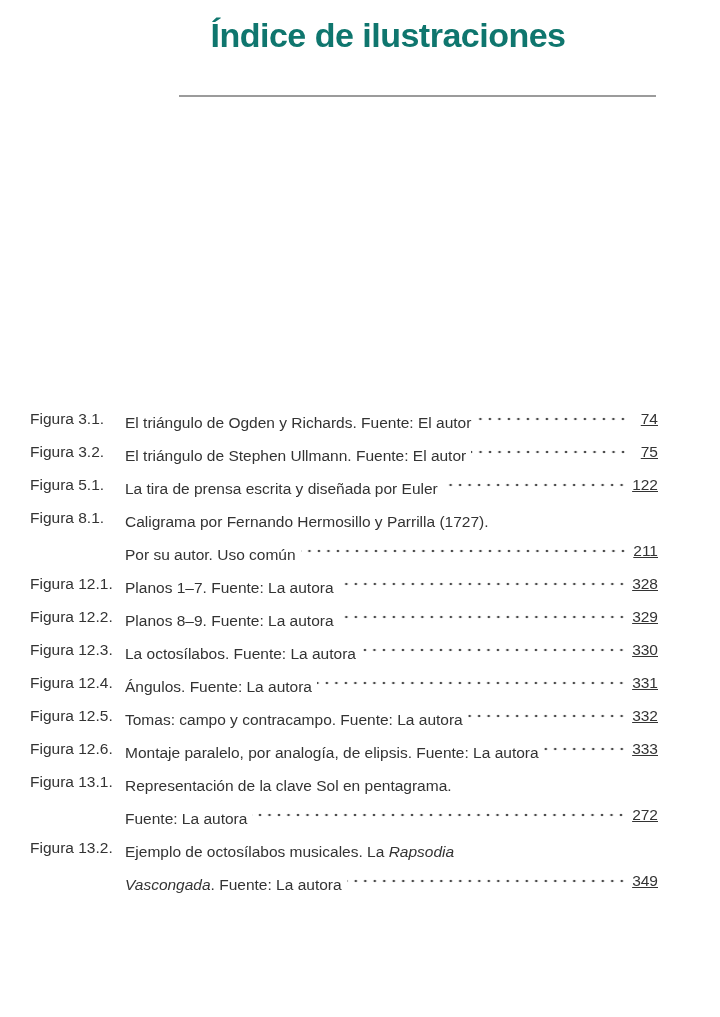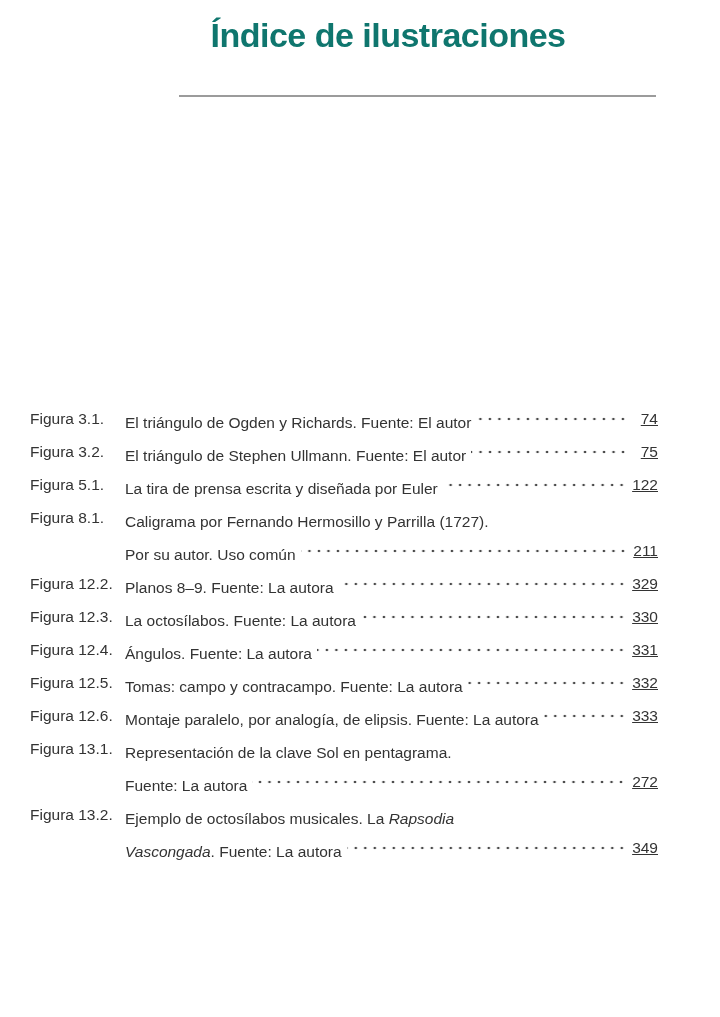--- a/index.html
+++ b/index.html
@@ -111,20 +111,28 @@
         </div>
         <div class="line">
           <span class="label"></span>
           <span class="text"><span>Por su autor. Uso común</span></span>
           <span class="leader"></span>
           <span class="pnum">211</span>
         </div>
       </div>
       <div class="entry">
         <div class="line">
+          <span class="label">Figura 12.1.</span>
+          <span class="text"><span>Planos 1–7. Fuente: La autora</span></span>
+          <span class="leader"></span>
+          <span class="pnum">328</span>
+        </div>
+      </div>
+      <div class="entry">
+        <div class="line">
           <span class="label">Figura 12.2.</span>
           <span class="text"><span>Planos 8–9. Fuente: La autora</span></span>
           <span class="leader"></span>
           <span class="pnum">329</span>
         </div>
       </div>
       <div class="entry">
         <div class="line">
           <span class="label">Figura 12.3.</span>
           <span class="text"><span>La octosílabos. Fuente: La autora</span></span>

